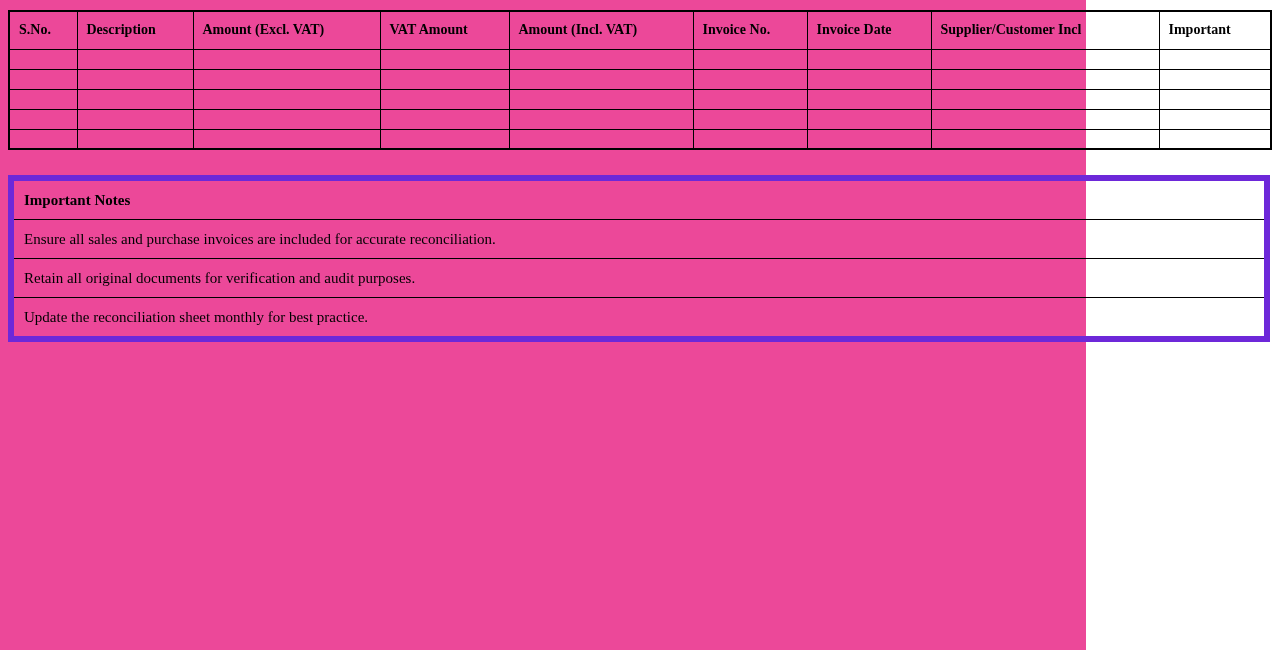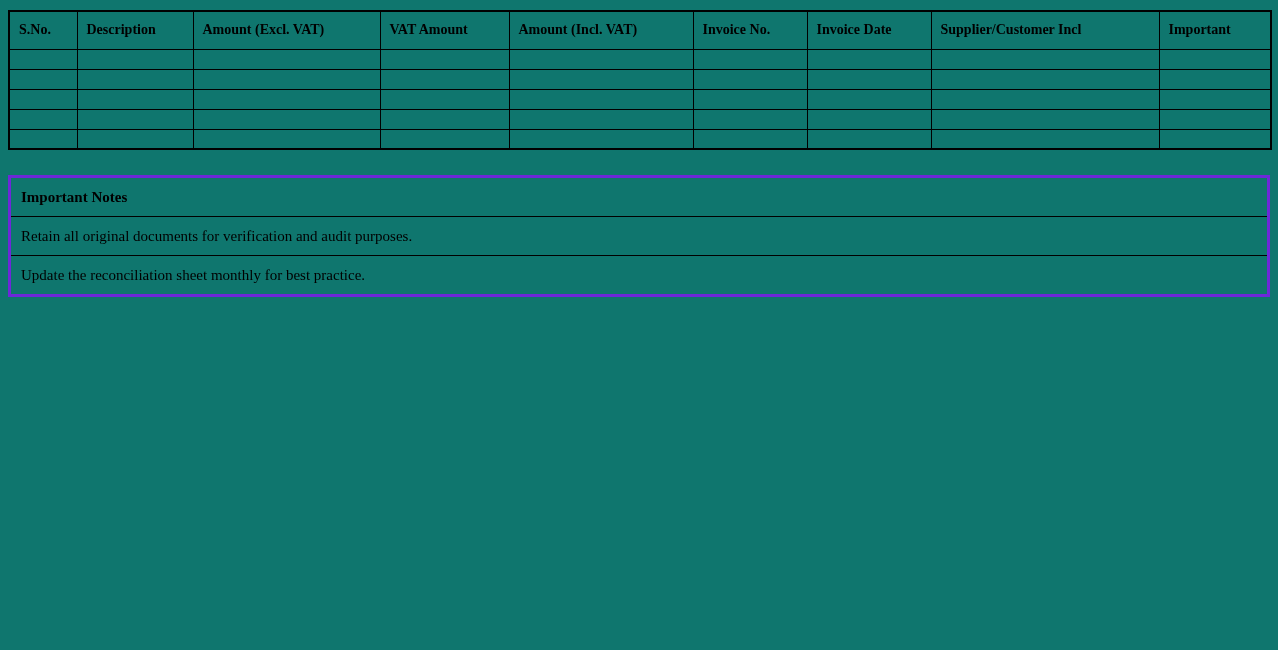--- a/index.html
+++ b/index.html
@@ -3,23 +3,23 @@
 <meta charset="utf-8">
 <style>
   html, body {
     margin: 0;
     padding: 0;
     background: #ffffff;
     font-family: "Liberation Serif", "DejaVu Serif", serif;
     color: #000000;
   }
   .page {
-    width: 1278px;
+    width: 1086px;
     height: 650px;
-    background: #0f766e;
+    background: #ec4899;
     box-sizing: border-box;
     padding: 10px 8px 0 8px;
   }
   table {
     border-collapse: collapse;
     table-layout: fixed;
     width: 1262px;
   }
   
   table.invoice-table {
@@ -46,21 +46,21 @@
   .col-excl     { width: 187px; }
   .col-vat      { width: 129px; }
   .col-incl     { width: 184px; }
   .col-invno    { width: 114px; }
   .col-invdate  { width: 124px; }
   .col-supplier { width: 228px; }
   .col-comments { width: 112px; }
   
   table.notes-table {
     margin-top: 25px;
-    border: 3px solid #6d28d9;
+    border: 6px solid #6d28d9;
   }
   .notes-table td {
     border: 1px solid #000000;
     height: 38px;
     vertical-align: middle;
     padding: 0 0 0 10px;
     font-size: 15px;
   }
   .notes-table tr.notes-header td {
     font-weight: bold;
@@ -154,20 +154,23 @@
           <td></td>
         </tr>
       </tbody>
   </table>
 
   <table class="notes-table">
     <tbody>
       <tr class="notes-header">
         <td>Important Notes</td>
       </tr>
+    <tr>
+          <td>Ensure all sales and purchase invoices are included for accurate reconciliation.</td>
+        </tr>
         <tr>
           <td>Retain all original documents for verification and audit purposes.</td>
         </tr>
         <tr>
           <td>Update the reconciliation sheet monthly for best practice.</td>
         </tr>
       </tbody>
   </table>
 
 </div>

